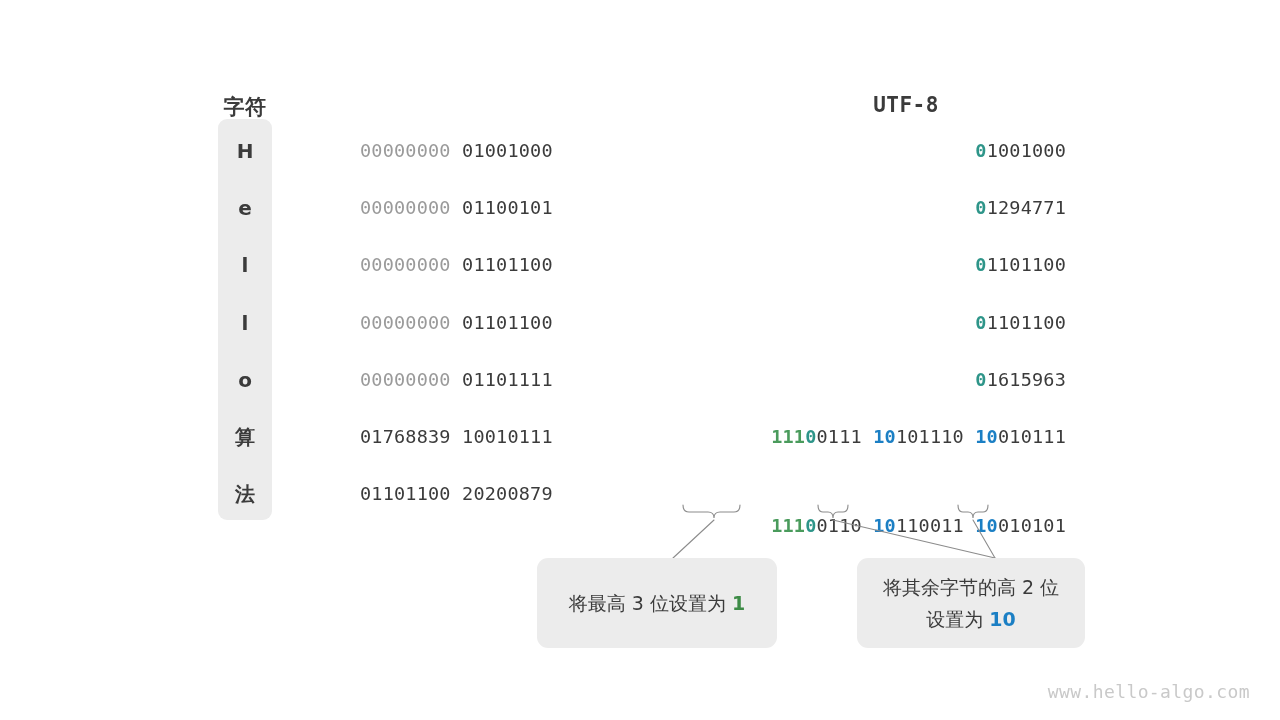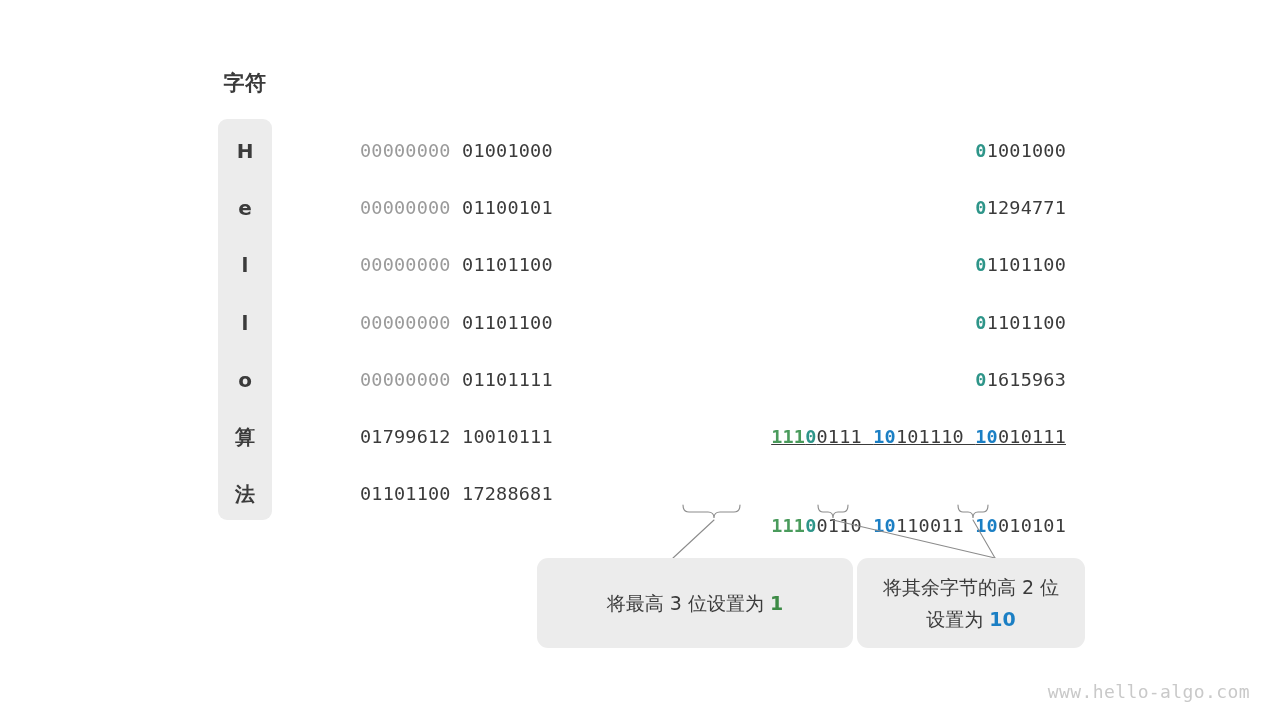--- a/index.html
+++ b/index.html
@@ -24,20 +24,21 @@
 
   
   .col-header {
     position: absolute;
     font-family: "DejaVu Sans Mono", monospace;
     font-weight: bold;
     font-size: 21px;
     color: #3b3b3b;
     letter-spacing: 0.5px;
     white-space: nowrap;
+    margin-top: 24px;
   }
   .hdr-char  { left: 218px;  top: 69px; width: 54px; text-align: center;
                font-family: "DejaVu Sans", sans-serif; }
   .hdr-uni   { left: 352px;  top: 69px; width: 254px; text-align: center; }
   .hdr-utf   { left: 746px;  top: 69px; width: 320px; text-align: center; }
 
   
   .char-box {
     position: absolute;
     left: 218px;
@@ -111,21 +112,21 @@
     align-items: center;
     justify-content: center;
     font-family: "DejaVu Sans", sans-serif;
     font-size: 19px;
     color: #3b3b3b;
   }
   .callout .line {
     white-space: pre;
     line-height: 32px;
   }
-  .callout-left  { left: 537px; top: 558px; width: 316px; height: 90px; }
+  .callout-left  { left: 537px; top: 558px; width: 240px; height: 90px; }
   .callout-right { left: 857px; top: 558px; width: 228px; height: 90px; }
 
   .kw-green { color: #3d8b46; font-weight: bold; }
   .kw-blue  { color: #1b7fc4; font-weight: bold; }
 
   
   .watermark {
     position: absolute;
     right: 30px;
     bottom: 18px;
@@ -134,44 +135,45 @@
     color: #c9c9c9;
     letter-spacing: 0.4px;
   }
 </style>
 </head>
 <body>
 
 <div class="stage">
 
   <div class="col-header hdr-char">字符</div>
+  <div class="col-header hdr-utf">UTF-8</div>
 
   <div class="char-box"></div>
 
   <div id="rows-host">
       <div class="char-cell" style="top: 141px;">H</div>
       <div class="uni-cell" style="top: 141px;"><span class="b-dim">00000000 </span><span class="b-dark">01001000</span></div>
       <div class="utf-cell" style="top: 141px;"><span class="b-teal">0</span><span class="b-dark">1001000</span></div>
       <div class="char-cell" style="top: 198.2px;">e</div>
       <div class="uni-cell" style="top: 198.2px;"><span class="b-dim">00000000 </span><span class="b-dark">01100101</span></div>
       <div class="utf-cell" style="top: 198.2px;"><span class="b-teal">0</span><span class="b-dark">1294771</span></div>
       <div class="char-cell" style="top: 255.4px;">l</div>
       <div class="uni-cell" style="top: 255.4px;"><span class="b-dim">00000000 </span><span class="b-dark">01101100</span></div>
       <div class="utf-cell" style="top: 255.4px;"><span class="b-teal">0</span><span class="b-dark">1101100</span></div>
       <div class="char-cell" style="top: 312.6px;">l</div>
       <div class="uni-cell" style="top: 312.6px;"><span class="b-dim">00000000 </span><span class="b-dark">01101100</span></div>
       <div class="utf-cell" style="top: 312.6px;"><span class="b-teal">0</span><span class="b-dark">1101100</span></div>
       <div class="char-cell" style="top: 369.8px;">o</div>
       <div class="uni-cell" style="top: 369.8px;"><span class="b-dim">00000000 </span><span class="b-dark">01101111</span></div>
       <div class="utf-cell" style="top: 369.8px;"><span class="b-teal">0</span><span class="b-dark">1615963</span></div>
       <div class="char-cell" style="top: 427px;">算</div>
-      <div class="uni-cell" style="top: 427px;"><span class="b-dark">01799612 </span><span class="b-dark">10010111</span></div>
-      <div class="utf-cell" style="top: 427px; text-decoration: underline;"><span class="b-green">111</span><span class="b-teal">0</span><span class="b-dark">0111 </span><span class="b-blue">10</span><span class="b-dark">101110 </span><span class="b-blue">10</span><span class="b-dark">010111</span></div>
+      <div class="uni-cell" style="top: 427px;"><span class="b-dark">01768839 </span><span class="b-dark">10010111</span></div>
+      <div class="utf-cell" style="top: 427px;"><span class="b-green">111</span><span class="b-teal">0</span><span class="b-dark">0111 </span><span class="b-blue">10</span><span class="b-dark">101110 </span><span class="b-blue">10</span><span class="b-dark">010111</span></div>
       <div class="char-cell" style="top: 484.2px;">法</div>
-      <div class="uni-cell" style="top: 484.2px;"><span class="b-dark">01101100 </span><span class="b-dark">17288681</span></div>
+      <div class="uni-cell" style="top: 484.2px;"><span class="b-dark">01101100 </span><span class="b-dark">20200879</span></div>
       <div class="utf-cell" style="top: 484.2px; margin-top: 32px;"><span class="b-green">111</span><span class="b-teal">0</span><span class="b-dark">0110 </span><span class="b-blue">10</span><span class="b-dark">110011 </span><span class="b-blue">10</span><span class="b-dark">010101</span></div>
     </div>
 
   <svg class="connectors" viewBox="0 0 1280 720" xmlns="http://www.w3.org/2000/svg">
     <g fill="none" stroke="#8c8c8c" stroke-width="1.1" stroke-linecap="round">
 
       <path d="M683,505 q0,7 6,7 L708,512 q6,0 6,6 q0,-6 6,-6 L734,512 q6,0 6,-7"></path>
 
       <path d="M818,505 q0,7 5,7 L828,512 q5,0 5,6 q0,-6 5,-6 L843,512 q5,0 5,-7"></path>
 

